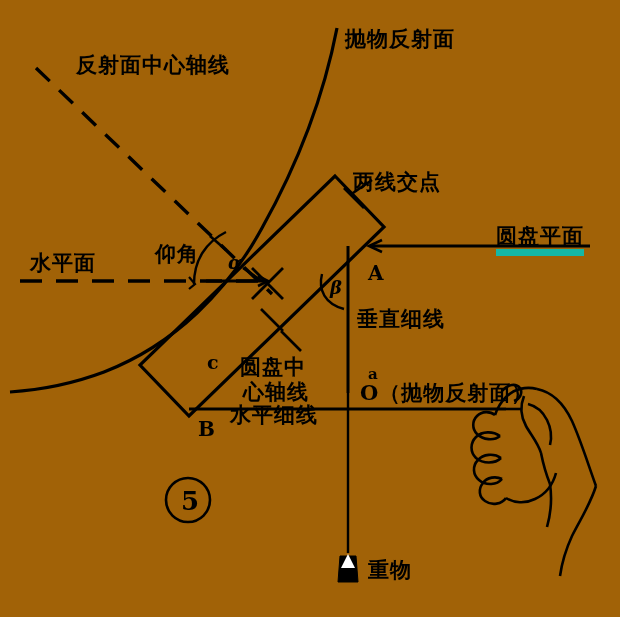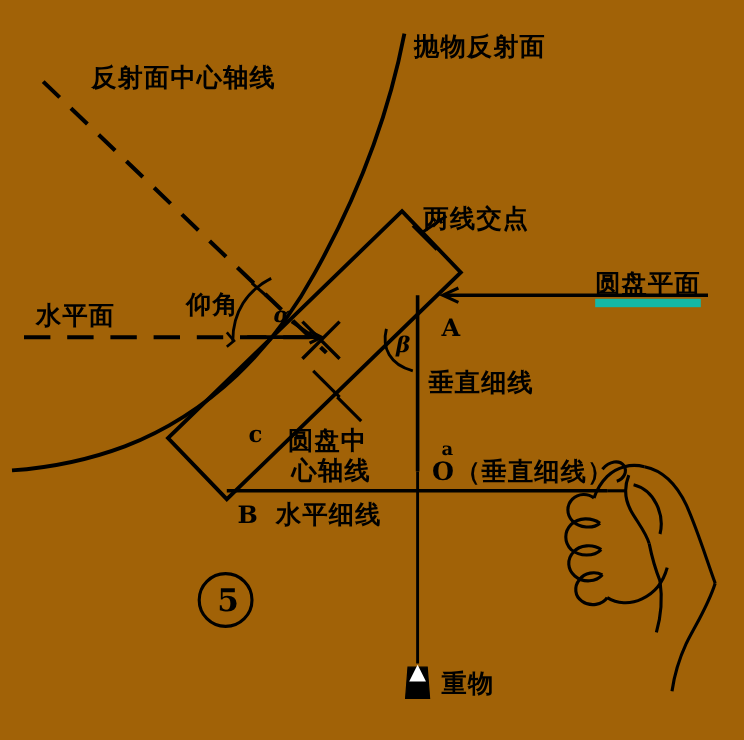--- a/index.html
+++ b/index.html
@@ -179,23 +179,23 @@
   <div class="lbl cjk" style="left:357px; top:309px;">垂直细线</div>
 
   <div class="lbl latin" style="left:207px; top:353px; font-size:19px;">c</div>
 
   <div class="lbl cjk" style="left:240px; top:357px;">圆盘中</div>
 
   <div class="lbl cjk" style="left:243px; top:382px;">心轴线</div>
 
   <div class="lbl latin" style="left:368px; top:367px; font-size:15px;">a</div>
 
-  <div class="lbl cjk" style="left:360px; top:382px; font-family:'DejaVu Serif', serif;">O（垂直细线）</div>
+  <div class="lbl cjk" style="left:360px; top:382px; font-family:'DejaVu Serif', serif;">O（抛物反射面）</div>
 
   <div class="lbl latin" style="left:198px; top:419px; font-size:20px;">B</div>
 
-  <div class="lbl cjk" style="left:230px; top:419px;">水平细线</div>
+  <div class="lbl cjk" style="left:230px; top:405px;">水平细线</div>
 
   <div class="lbl cjk" style="left:368px; top:560px;">重物</div>
 
   <div class="lbl latin" style="left: 181px; top: 488px; font-size: 26px;">5</div>
 
 </div>
 
 </body></html>

